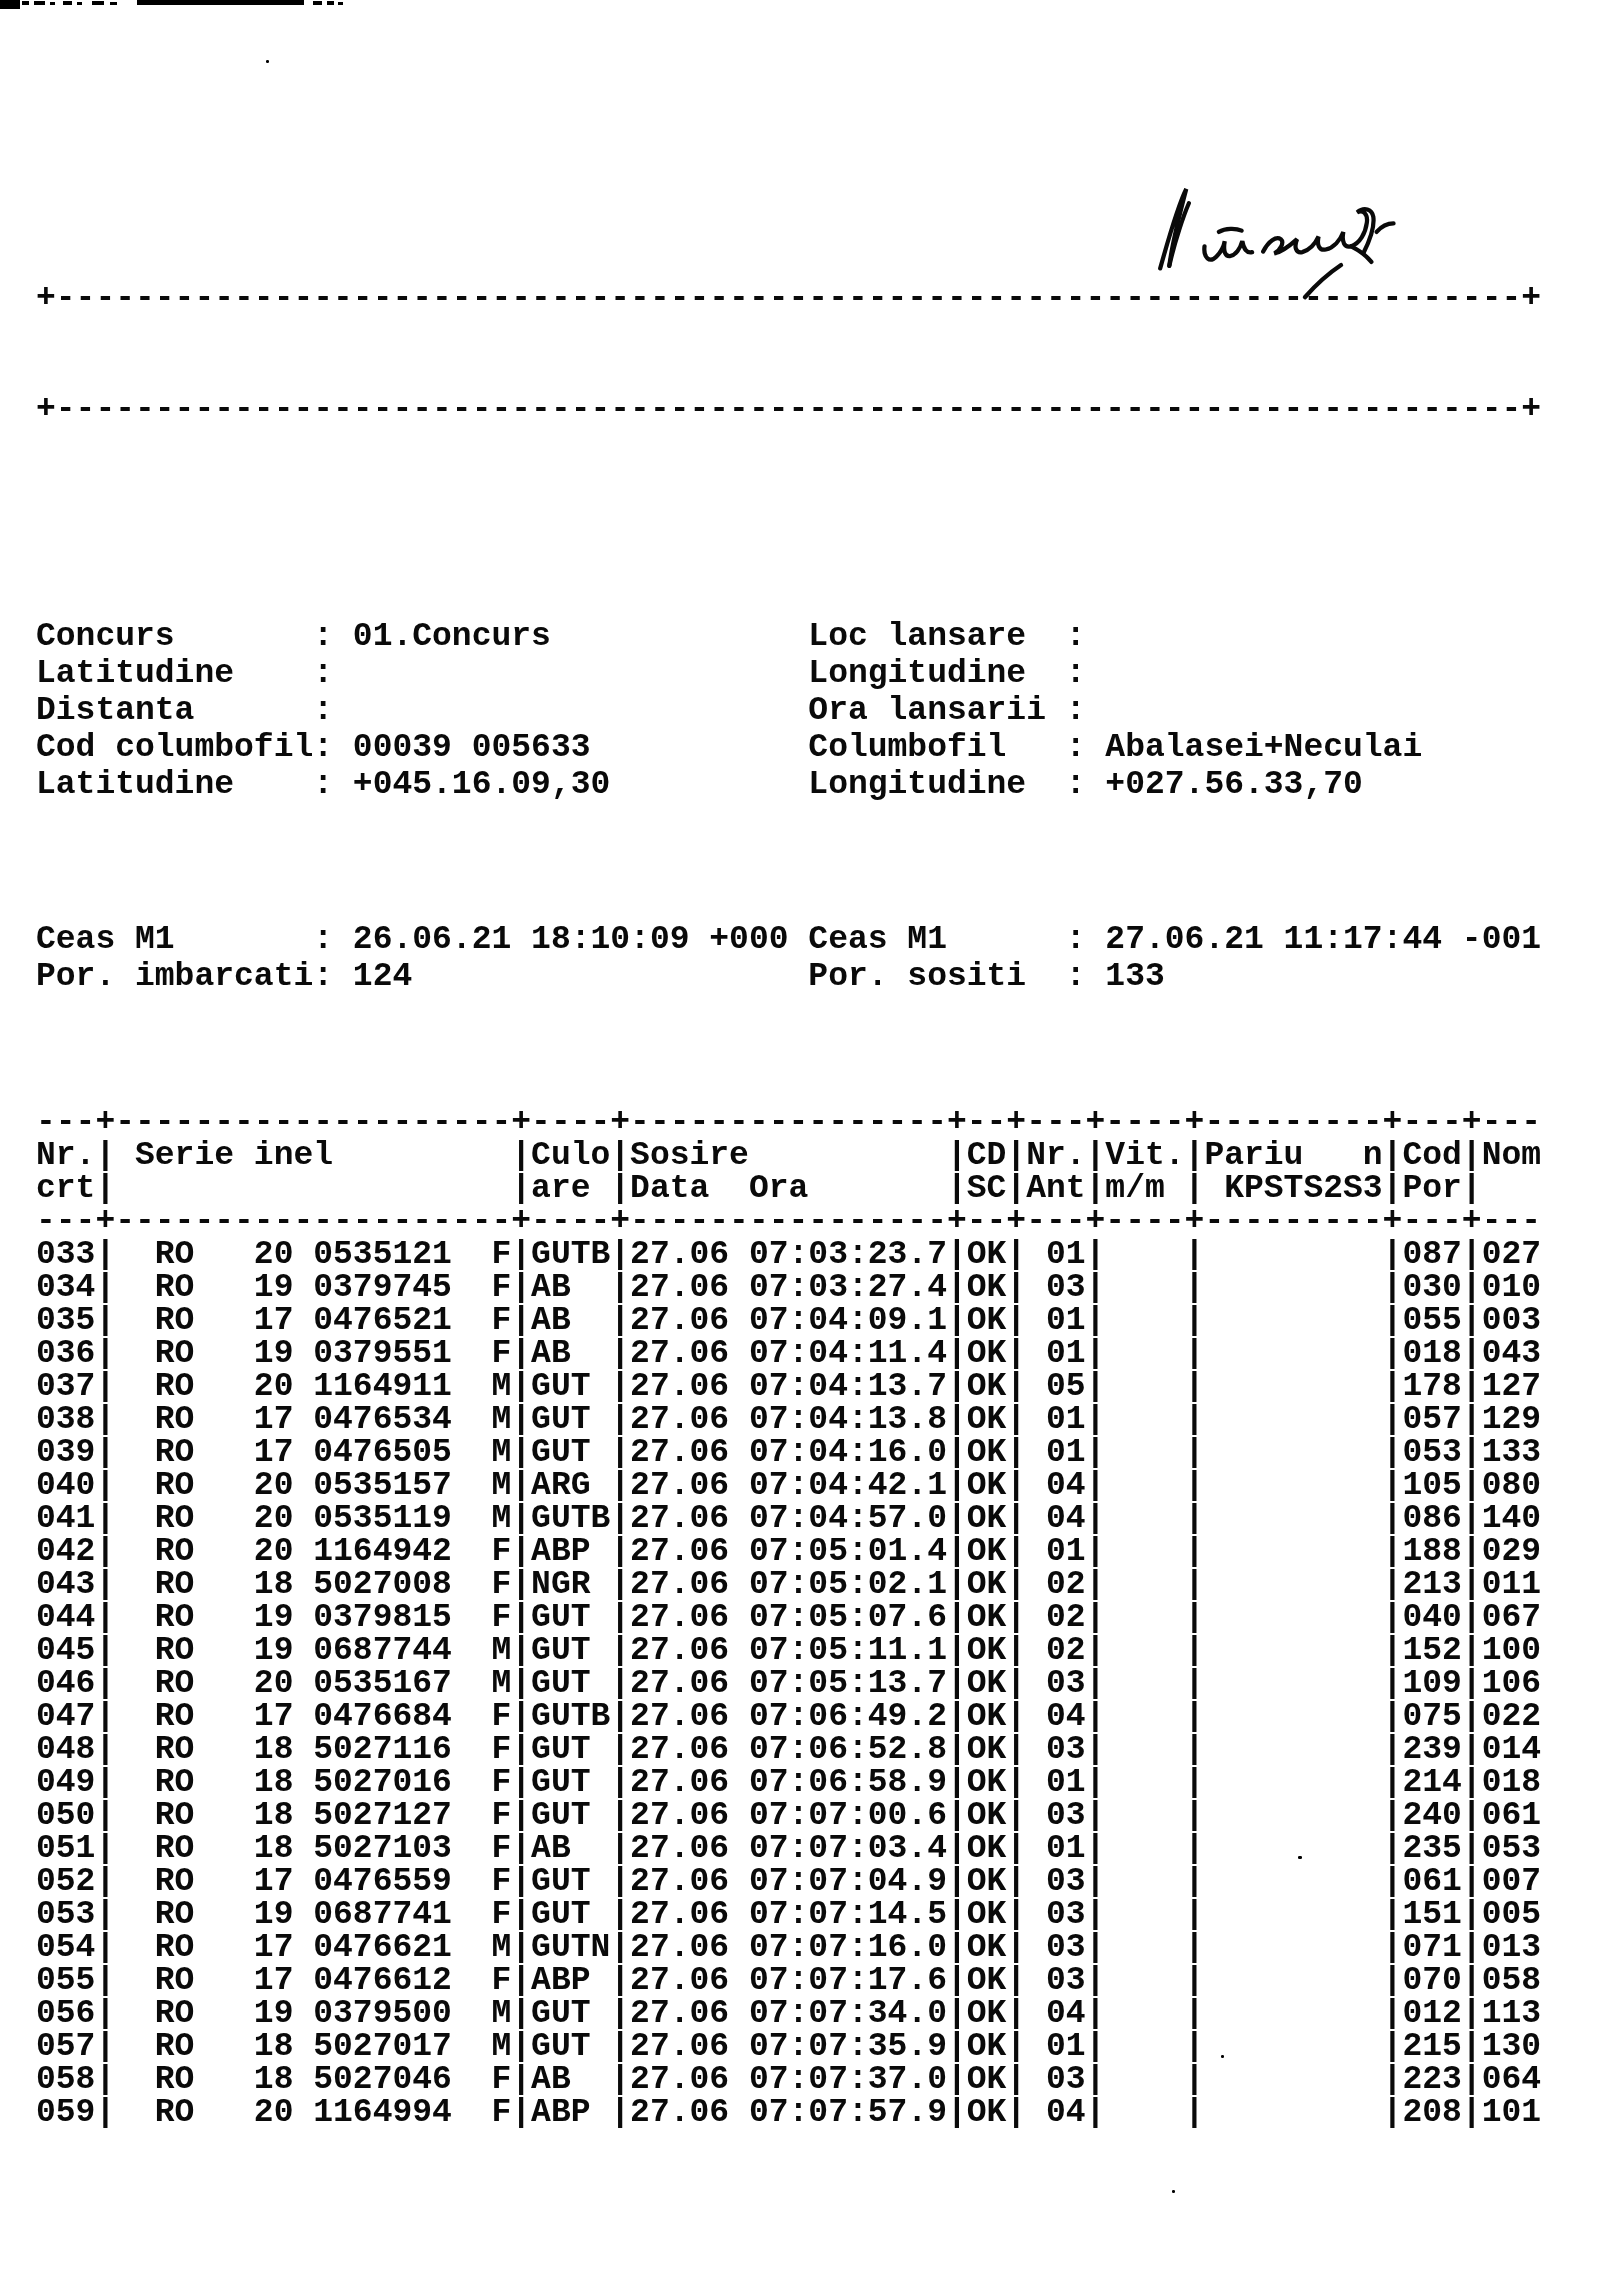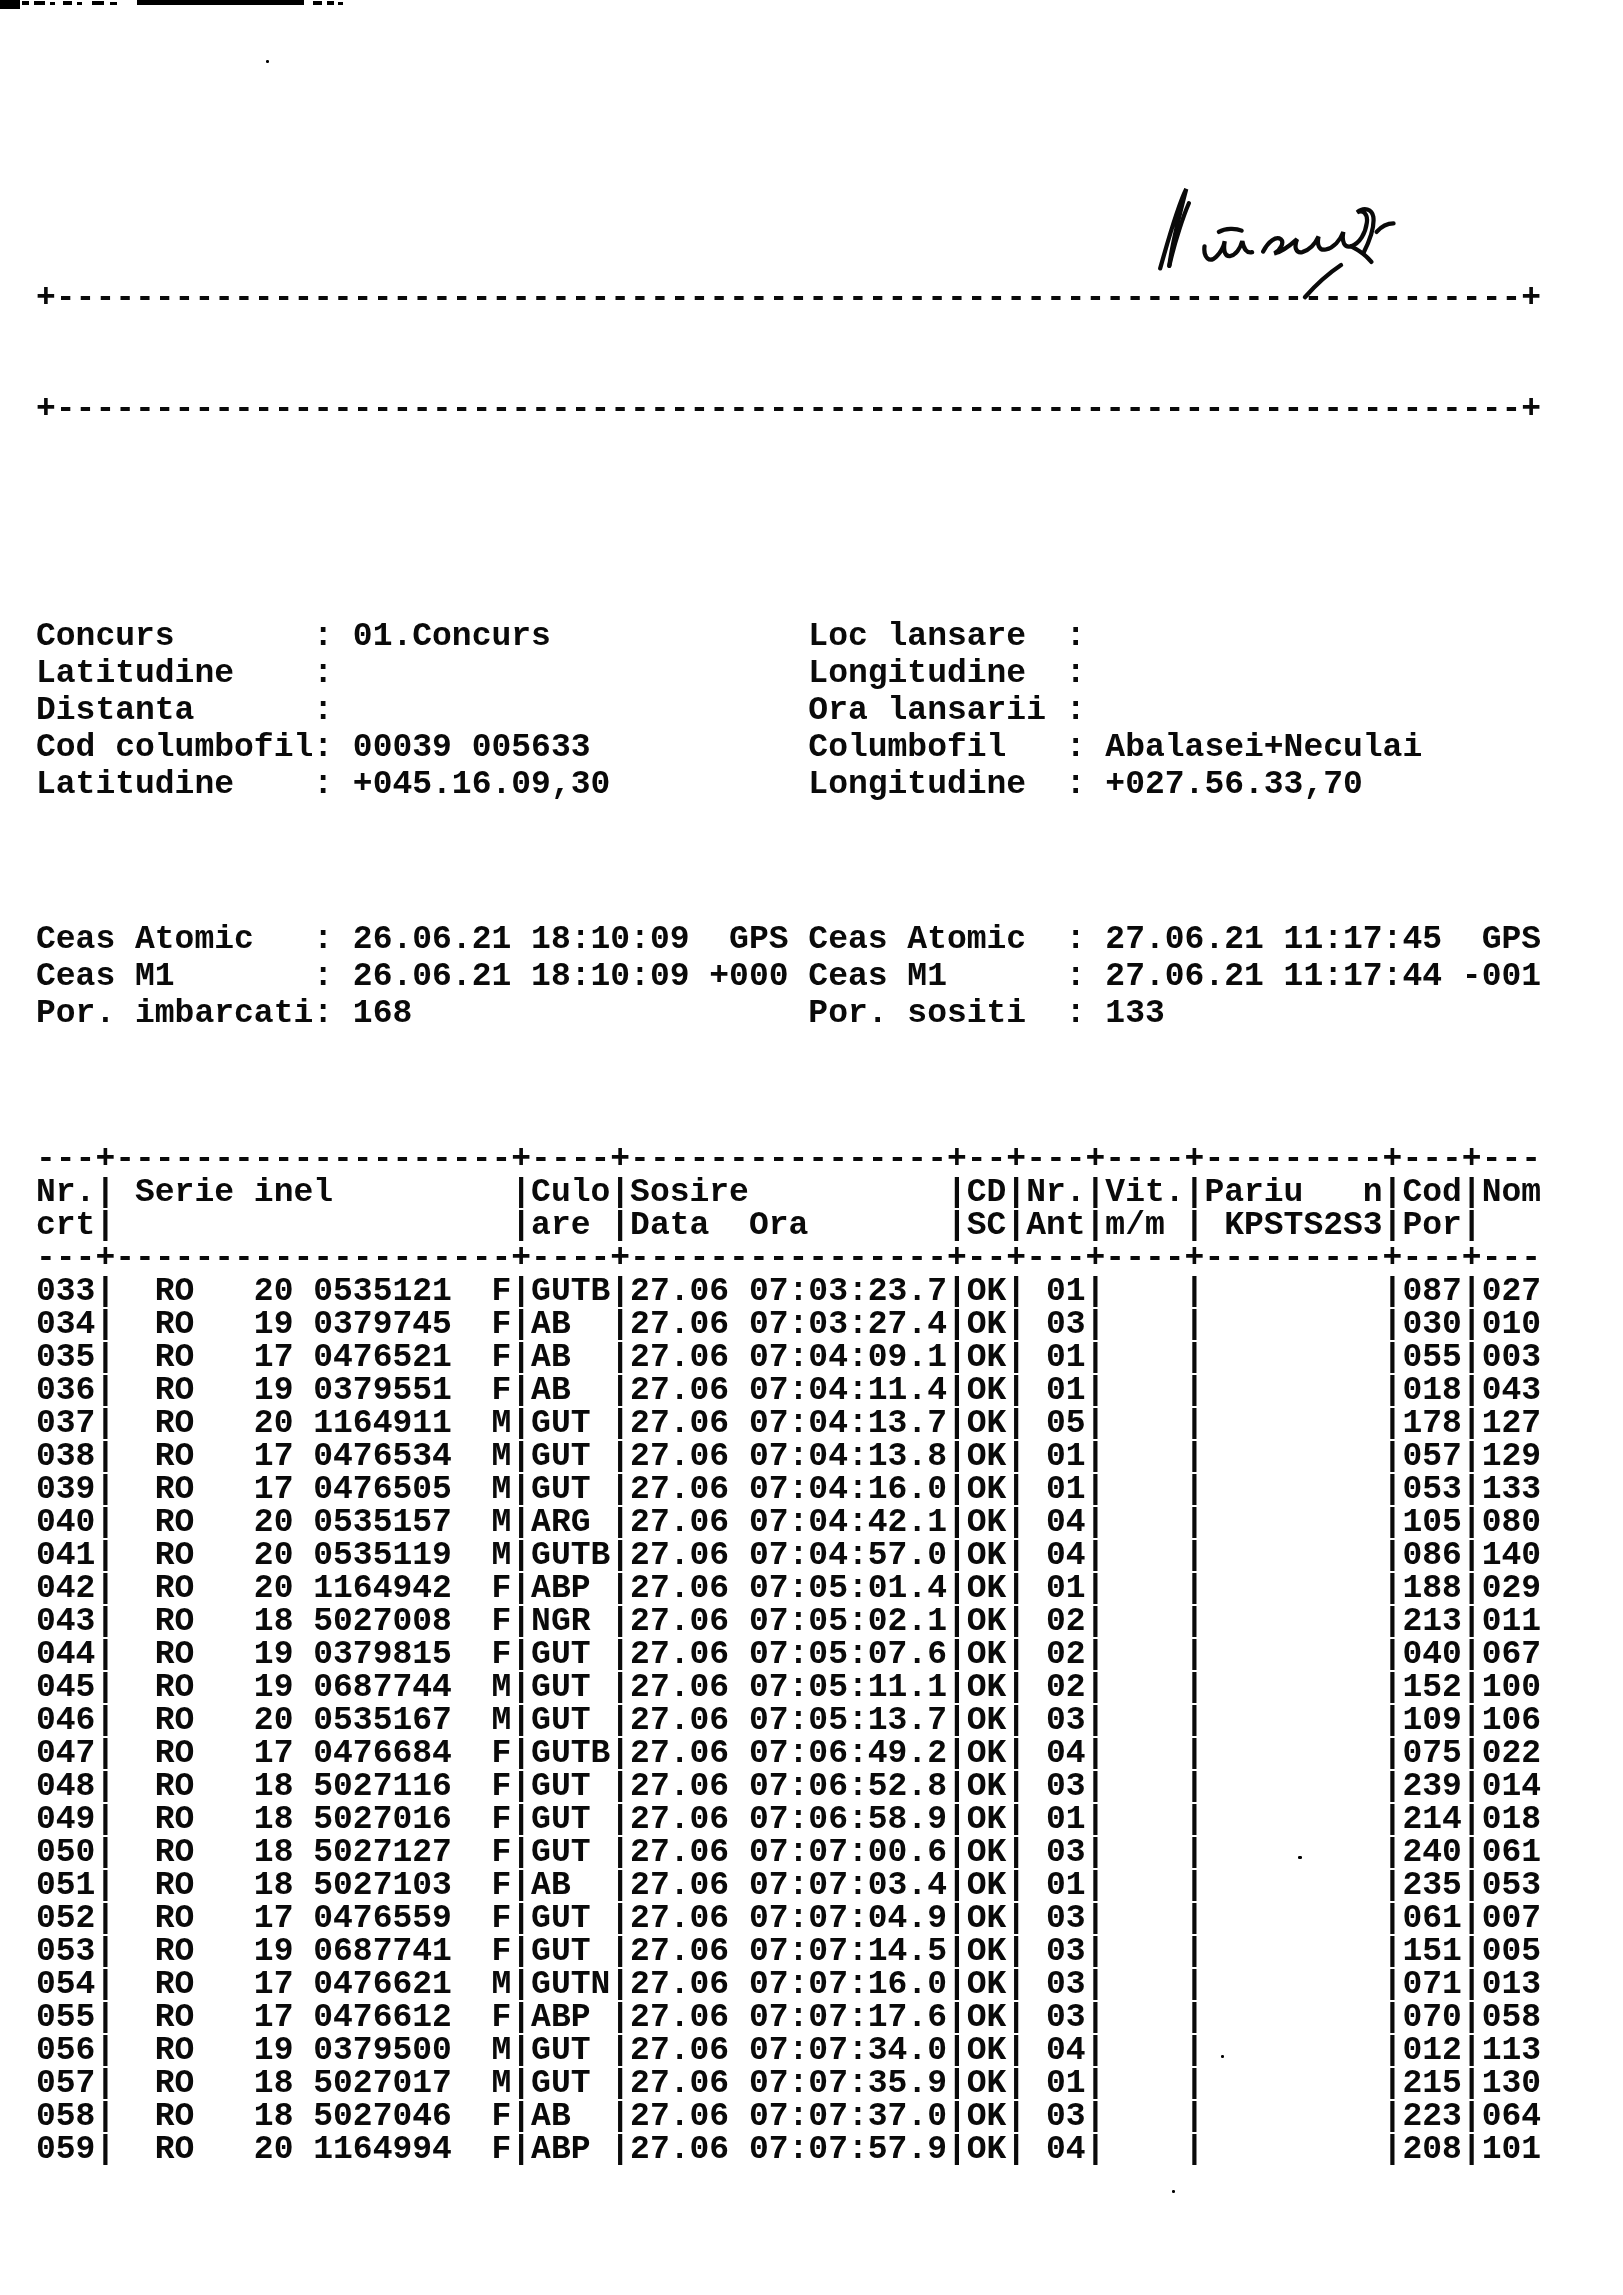--- a/index.html
+++ b/index.html
@@ -45,21 +45,21 @@
 
   <div class="doc">
 
     <div>
       <div class="ln" id="hb-top">+--------------------------------------------------------------------------+</div>
       <div class="ln" id="hb-bot">+--------------------------------------------------------------------------+</div>
     </div>
 
     <div class="info-block" id="info-lines"><div class="ln">Concurs       : 01.Concurs             Loc lansare  : </div><div class="ln">Latitudine    :                        Longitudine  : </div><div class="ln">Distanta      :                        Ora lansarii : </div><div class="ln">Cod columbofil: 00039 005633           Columbofil   : Abalasei+Neculai</div><div class="ln">Latitudine    : +045.16.09,30          Longitudine  : +027.56.33,70</div></div>
 
-    <div class="clock-block" id="clock-lines"><div class="ln">Ceas Atomic   : 26.06.21 18:10:09  GPS Ceas Atomic  : 27.06.21 11:17:45  GPS</div><div class="ln">Ceas M1       : 26.06.21 18:10:09 +000 Ceas M1      : 27.06.21 11:17:44 -001</div><div class="ln">Por. imbarcati: 168                    Por. sositi  : 133</div></div>
+    <div class="clock-block" id="clock-lines"><div class="ln">Ceas M1       : 26.06.21 18:10:09 +000 Ceas M1      : 27.06.21 11:17:44 -001</div><div class="ln">Por. imbarcati: 124                    Por. sositi  : 133</div></div>
 
     <div class="table-block" id="table-lines"><div class="ln">---+--------------------+----+----------------+--+---+----+---------+---+---</div><div class="ln">Nr.| Serie inel         |Culo|Sosire          |CD|Nr.|Vit.|Pariu   n|Cod|Nom</div><div class="ln">crt|                    |are |Data  Ora       |SC|Ant|m/m | KPSTS2S3|Por|   </div><div class="ln">---+--------------------+----+----------------+--+---+----+---------+---+---</div><div class="ln">033|  RO   20 0535121  F|GUTB|27.06 07:03:23.7|OK| 01|    |         |087|027</div><div class="ln">034|  RO   19 0379745  F|AB  |27.06 07:03:27.4|OK| 03|    |         |030|010</div><div class="ln">035|  RO   17 0476521  F|AB  |27.06 07:04:09.1|OK| 01|    |         |055|003</div><div class="ln">036|  RO   19 0379551  F|AB  |27.06 07:04:11.4|OK| 01|    |         |018|043</div><div class="ln">037|  RO   20 1164911  M|GUT |27.06 07:04:13.7|OK| 05|    |         |178|127</div><div class="ln">038|  RO   17 0476534  M|GUT |27.06 07:04:13.8|OK| 01|    |         |057|129</div><div class="ln">039|  RO   17 0476505  M|GUT |27.06 07:04:16.0|OK| 01|    |         |053|133</div><div class="ln">040|  RO   20 0535157  M|ARG |27.06 07:04:42.1|OK| 04|    |         |105|080</div><div class="ln">041|  RO   20 0535119  M|GUTB|27.06 07:04:57.0|OK| 04|    |         |086|140</div><div class="ln">042|  RO   20 1164942  F|ABP |27.06 07:05:01.4|OK| 01|    |         |188|029</div><div class="ln">043|  RO   18 5027008  F|NGR |27.06 07:05:02.1|OK| 02|    |         |213|011</div><div class="ln">044|  RO   19 0379815  F|GUT |27.06 07:05:07.6|OK| 02|    |         |040|067</div><div class="ln">045|  RO   19 0687744  M|GUT |27.06 07:05:11.1|OK| 02|    |         |152|100</div><div class="ln">046|  RO   20 0535167  M|GUT |27.06 07:05:13.7|OK| 03|    |         |109|106</div><div class="ln">047|  RO   17 0476684  F|GUTB|27.06 07:06:49.2|OK| 04|    |         |075|022</div><div class="ln">048|  RO   18 5027116  F|GUT |27.06 07:06:52.8|OK| 03|    |         |239|014</div><div class="ln">049|  RO   18 5027016  F|GUT |27.06 07:06:58.9|OK| 01|    |         |214|018</div><div class="ln">050|  RO   18 5027127  F|GUT |27.06 07:07:00.6|OK| 03|    |         |240|061</div><div class="ln">051|  RO   18 5027103  F|AB  |27.06 07:07:03.4|OK| 01|    |         |235|053</div><div class="ln">052|  RO   17 0476559  F|GUT |27.06 07:07:04.9|OK| 03|    |         |061|007</div><div class="ln">053|  RO   19 0687741  F|GUT |27.06 07:07:14.5|OK| 03|    |         |151|005</div><div class="ln">054|  RO   17 0476621  M|GUTN|27.06 07:07:16.0|OK| 03|    |         |071|013</div><div class="ln">055|  RO   17 0476612  F|ABP |27.06 07:07:17.6|OK| 03|    |         |070|058</div><div class="ln">056|  RO   19 0379500  M|GUT |27.06 07:07:34.0|OK| 04|    |         |012|113</div><div class="ln">057|  RO   18 5027017  M|GUT |27.06 07:07:35.9|OK| 01|    |         |215|130</div><div class="ln">058|  RO   18 5027046  F|AB  |27.06 07:07:37.0|OK| 03|    |         |223|064</div><div class="ln">059|  RO   20 1164994  F|ABP |27.06 07:07:57.9|OK| 04|    |         |208|101</div></div>
 
     
 
   </div>
 
   <svg class="sig-svg" width="262" height="88" viewBox="0 0 400 135">
     <g fill="none" stroke="#0a0a0a" stroke-width="6.5" stroke-linecap="round">
       <path d="M30 128 C40 92 58 30 70 6 C60 44 48 92 44 124"></path>

